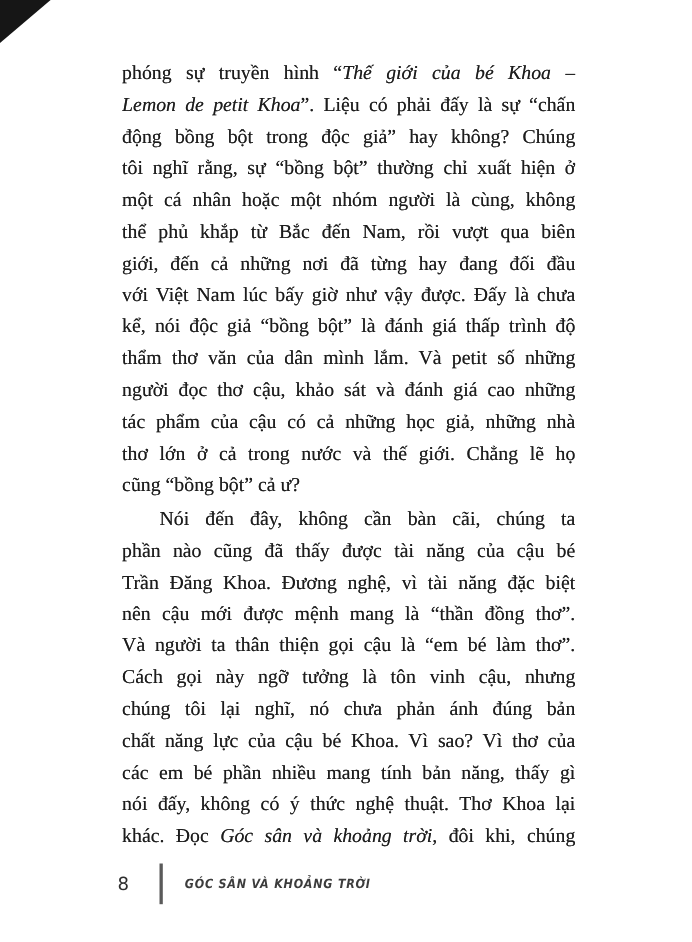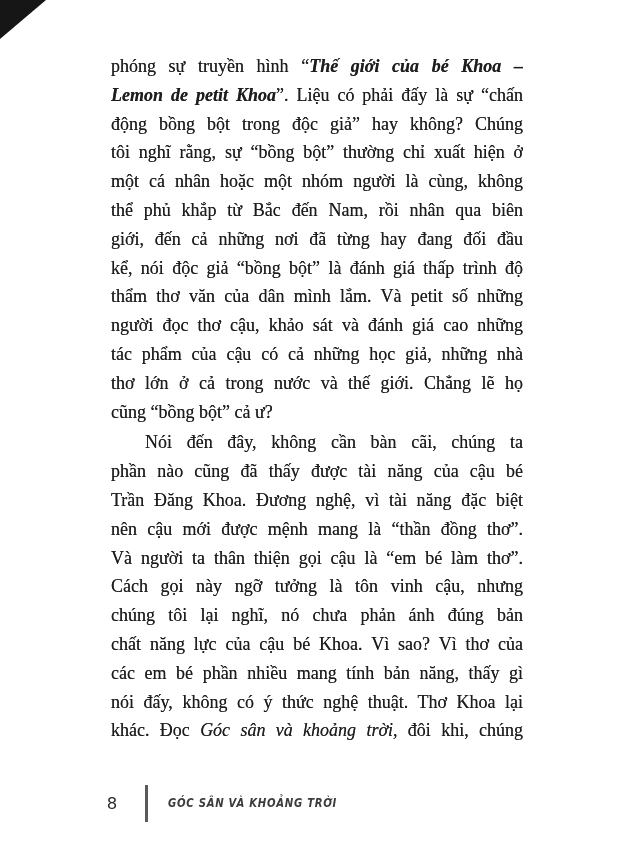--- a/index.html
+++ b/index.html
@@ -28,21 +28,21 @@
     line-height: 28.8px;
     height: 28.8px;
     text-align: justify;
     text-align-last: justify;
     overflow: hidden;
   }
   .line.no-just { text-align-last: left; }
   .line.indent { text-indent: 34px; }
   .line span.n { font-style: normal; }
   .line span.i { font-style: italic; }
-  .line span.bi { font-style: italic; font-weight: 700; }
+  .line span.bi { font-style: italic; font-weight: 400; }
   .footer {
     position: absolute;
     left: 103px; top: 782px; height: 42px;
     display: flex; align-items: center;
   }
   .page-number {
     font-family: "DejaVu Sans", sans-serif;
     font-size: 16.5px;
     color: #2e2e2e;
     min-width: 18px;
@@ -71,22 +71,23 @@
 
 <div class="corner-artifact"></div>
 
 <div class="body-text">
     <div class="para">
       <div class="line"><span class="n">phóng sự truyền hình “</span><span class="bi">Thế giới của bé Khoa –</span></div>
       <div class="line"><span class="bi">Lemon de petit Khoa</span><span class="n">”. Liệu có phải đấy là sự “chấn</span></div>
       <div class="line"><span class="n">động bồng bột trong độc giả” hay không? Chúng</span></div>
       <div class="line"><span class="n">tôi nghĩ rằng, sự “bồng bột” thường chỉ xuất hiện ở</span></div>
       <div class="line"><span class="n">một cá nhân hoặc một nhóm người là cùng, không</span></div>
-      <div class="line"><span class="n">thể phủ khắp từ Bắc đến Nam, rồi nhân qua biên</span></div>
+      <div class="line"><span class="n">thể phủ khắp từ Bắc đến Nam, rồi vượt qua biên</span></div>
       <div class="line"><span class="n">giới, đến cả những nơi đã từng hay đang đối đầu</span></div>
+      <div class="line"><span class="n">với Việt Nam lúc bấy giờ như vậy được. Đấy là chưa</span></div>
       <div class="line"><span class="n">kể, nói độc giả “bồng bột” là đánh giá thấp trình độ</span></div>
       <div class="line"><span class="n">thẩm thơ văn của dân mình lắm. Và petit số những</span></div>
       <div class="line"><span class="n">người đọc thơ cậu, khảo sát và đánh giá cao những</span></div>
       <div class="line"><span class="n">tác phẩm của cậu có cả những học giả, những nhà</span></div>
       <div class="line"><span class="n">thơ lớn ở cả trong nước và thế giới. Chẳng lẽ họ</span></div>
       <div class="line no-just"><span class="n">cũng “bồng bột” cả ư?</span></div>
     </div>
     <div class="para">
       <div class="line indent"><span class="n">Nói đến đây, không cần bàn cãi, chúng ta</span></div>
       <div class="line"><span class="n">phần nào cũng đã thấy được tài năng của cậu bé</span></div>

